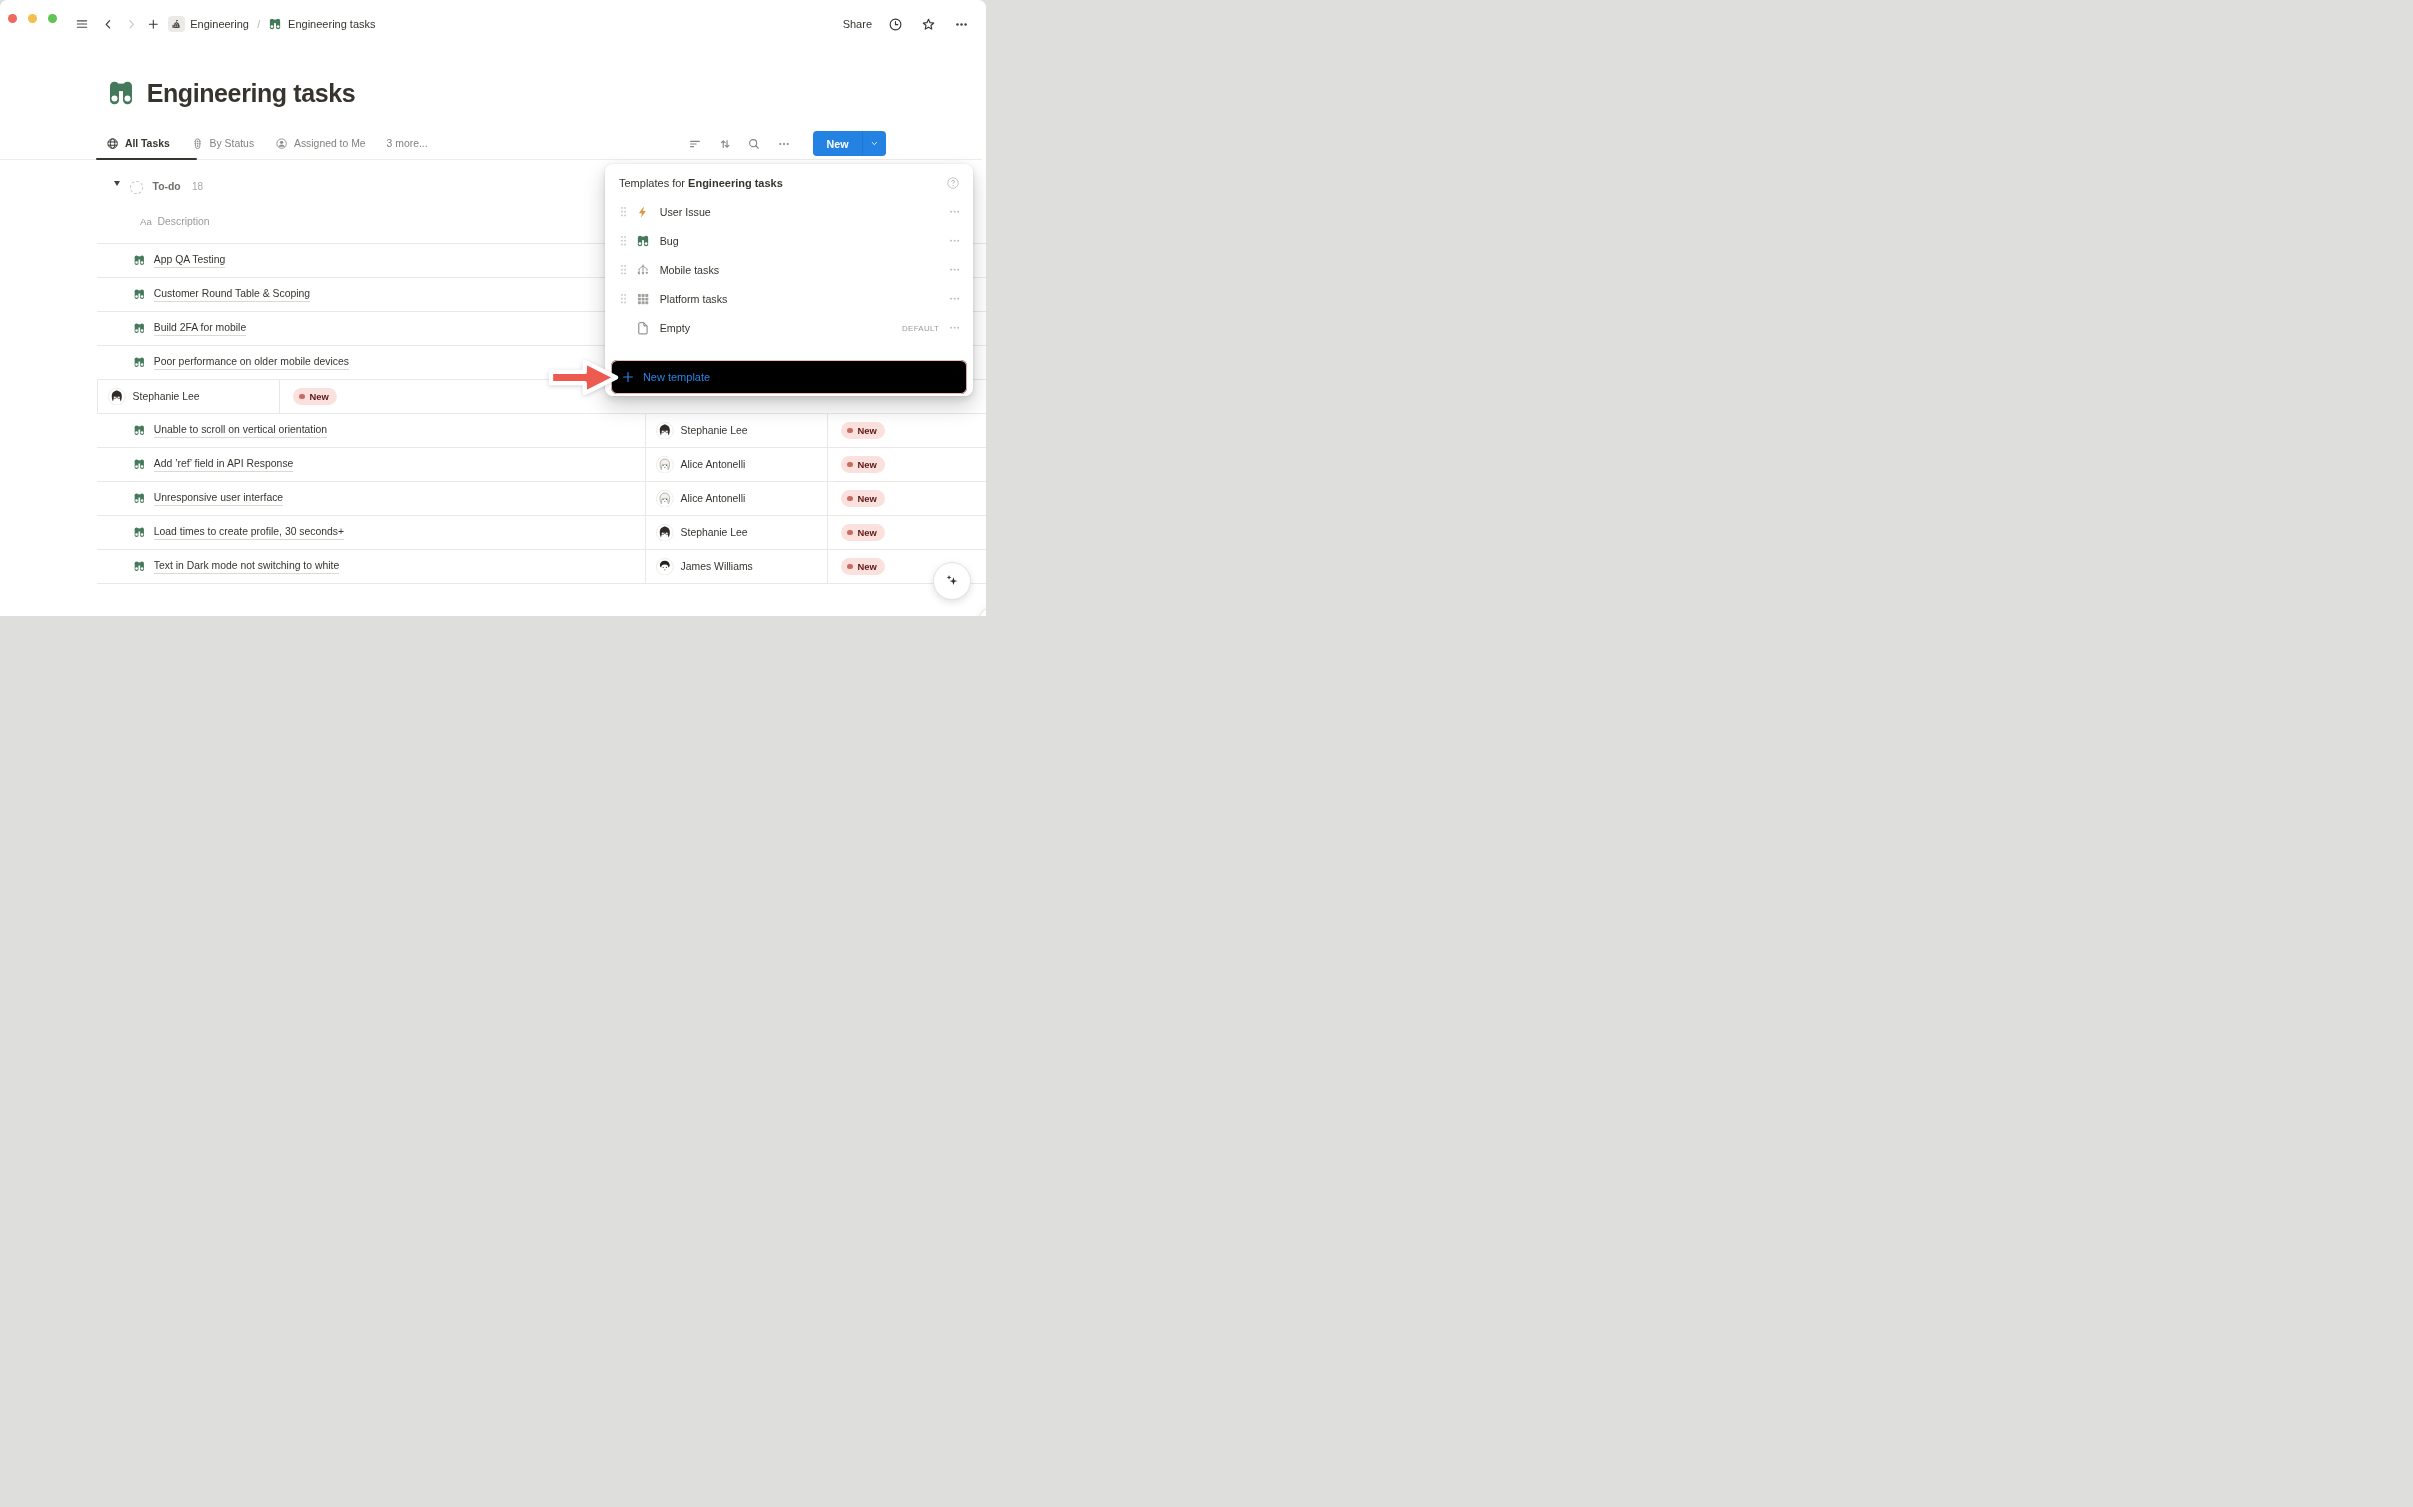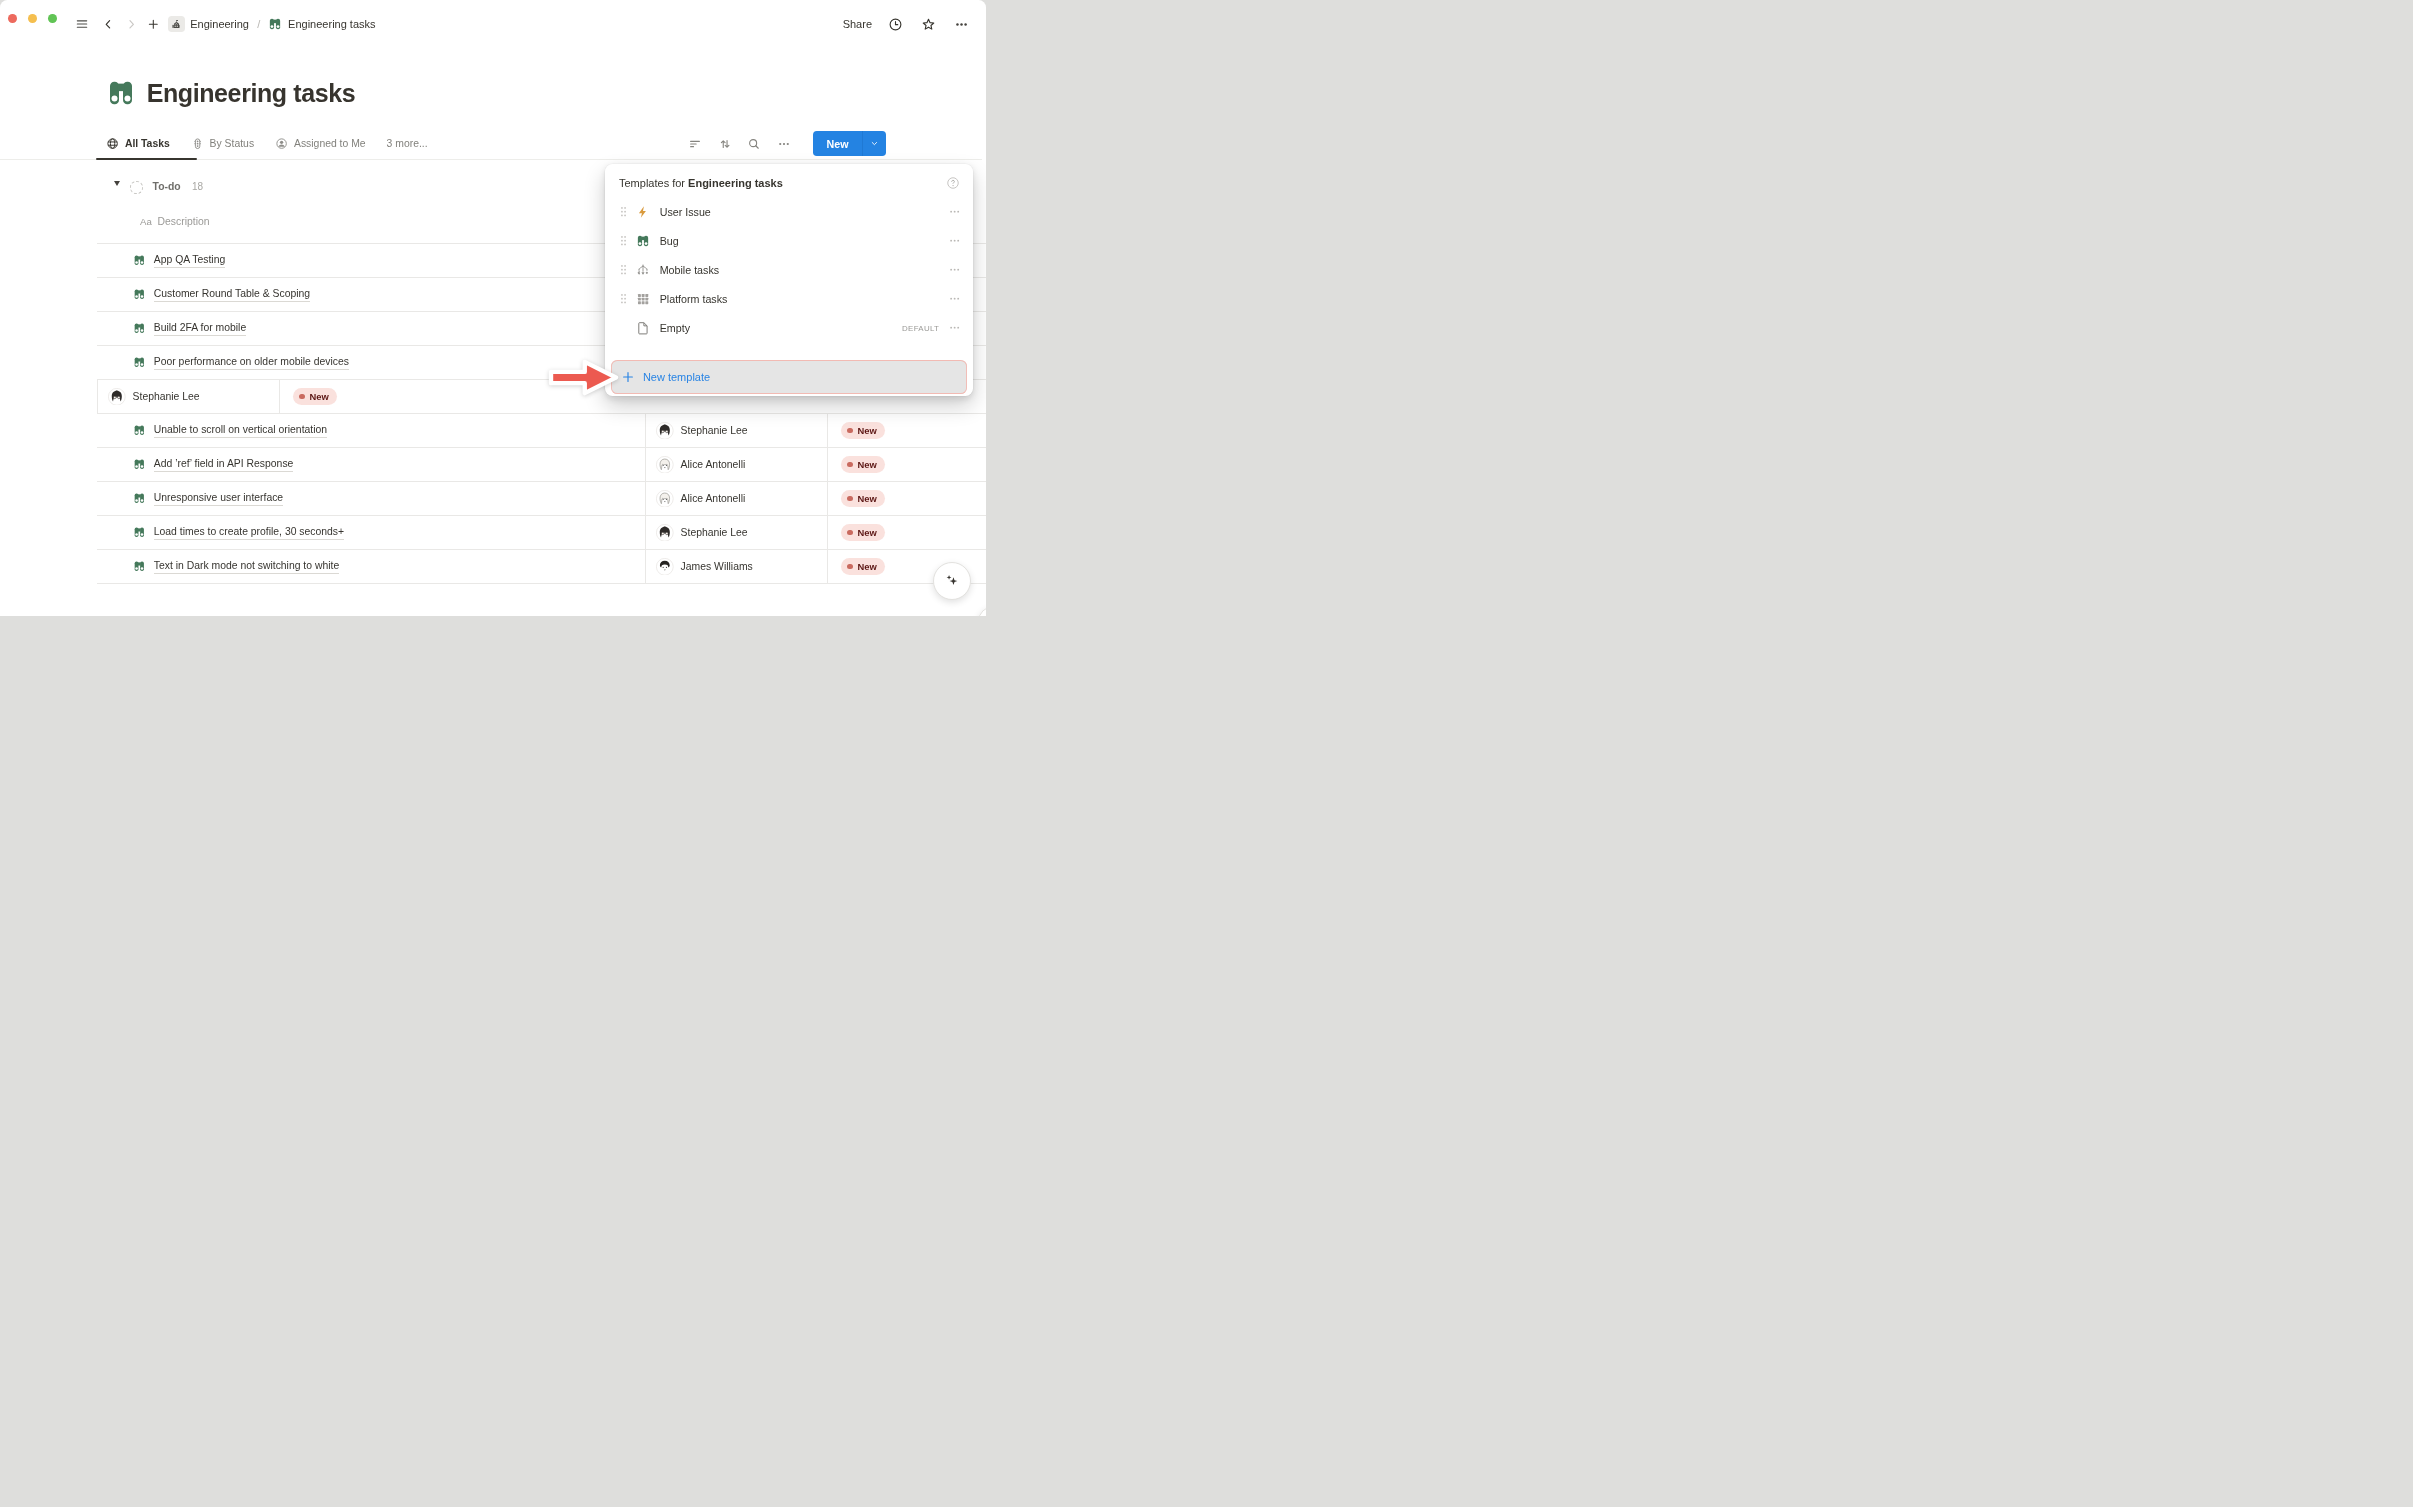--- a/index.html
+++ b/index.html
@@ -59,21 +59,21 @@
   .popup-title b{font-weight:700;}
   .help{margin-left:auto;}
   .tpl-list{padding-top:1.9px;}
   .tpl-item{height:29px;display:flex;align-items:center;padding:0 12.6px 0 15px;}
   .drag{width:7.5px;margin-right:8.2px;flex:none;}
   .tpl-icon{width:14px;margin-right:10px;flex:none;display:flex;justify-content:center;}
   .tpl-label{font-size:10.7px;color:#37352f;}
   .tpl-right{margin-left:auto;display:flex;align-items:center;gap:10px;}
   .default-tag{font-size:7.9px;letter-spacing:0.3px;color:#9b9a97;font-weight:500;}
   .drag-spacer{width:15.7px;flex:none;}
-  .new-template{position:absolute;left:6.3px;right:6.3px;top:196px;height:34px;border-radius:6.3px;background:#e5e5e5;
+  .new-template{position:absolute;left:6.3px;right:6.3px;top:196px;height:34px;border-radius:6.3px;background:#000000;
                 box-shadow:inset 0 0 0 0.9px #f2bab3;display:flex;align-items:center;padding-left:9.4px;gap:8.2px;box-sizing:border-box;}
   .nt-label{font-size:11px;font-weight:500;color:#2984e4;}
   
   .arrow-wrap{position:absolute;left:546px;top:356px;z-index:60;filter:drop-shadow(0 1.3px 1.9px rgba(0,0,0,.18));}
   .ai-btn{position:absolute;left:933px;top:562px;width:36px;height:36px;border-radius:50%;background:#fff;border:0.6px solid #e3e2df;
           box-shadow:0 2.5px 7.5px rgba(0,0,0,.12);display:flex;align-items:center;justify-content:center;z-index:30;}
   .corner-btn{position:absolute;left:978px;top:606px;width:29px;height:29px;border-radius:50%;background:#fff;border:0.6px solid #e3e2df;
           box-shadow:0 2.5px 7.5px rgba(0,0,0,.12);z-index:30;}
 </style>
 </head>

